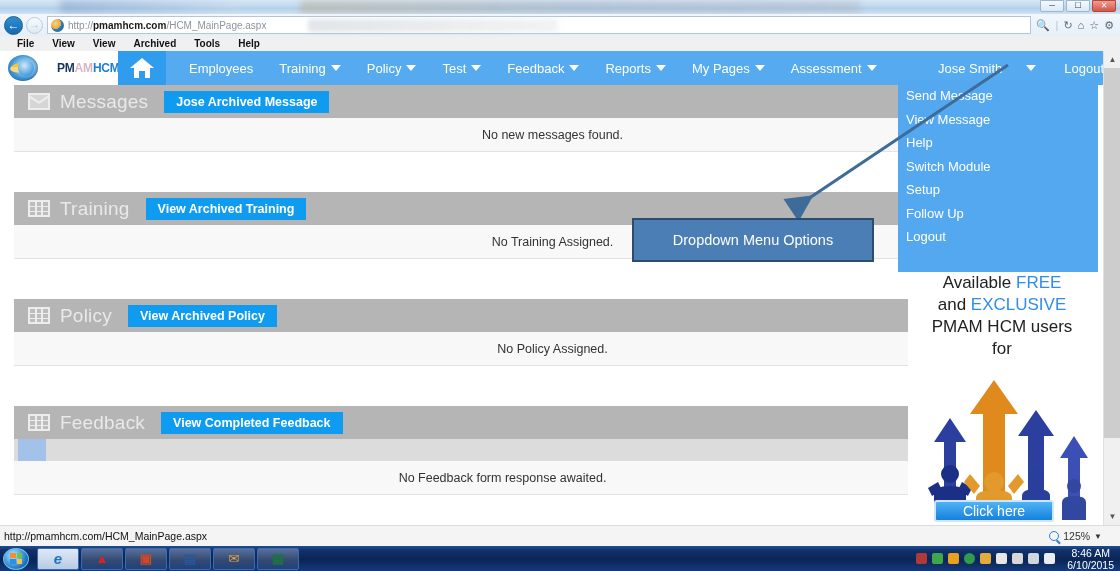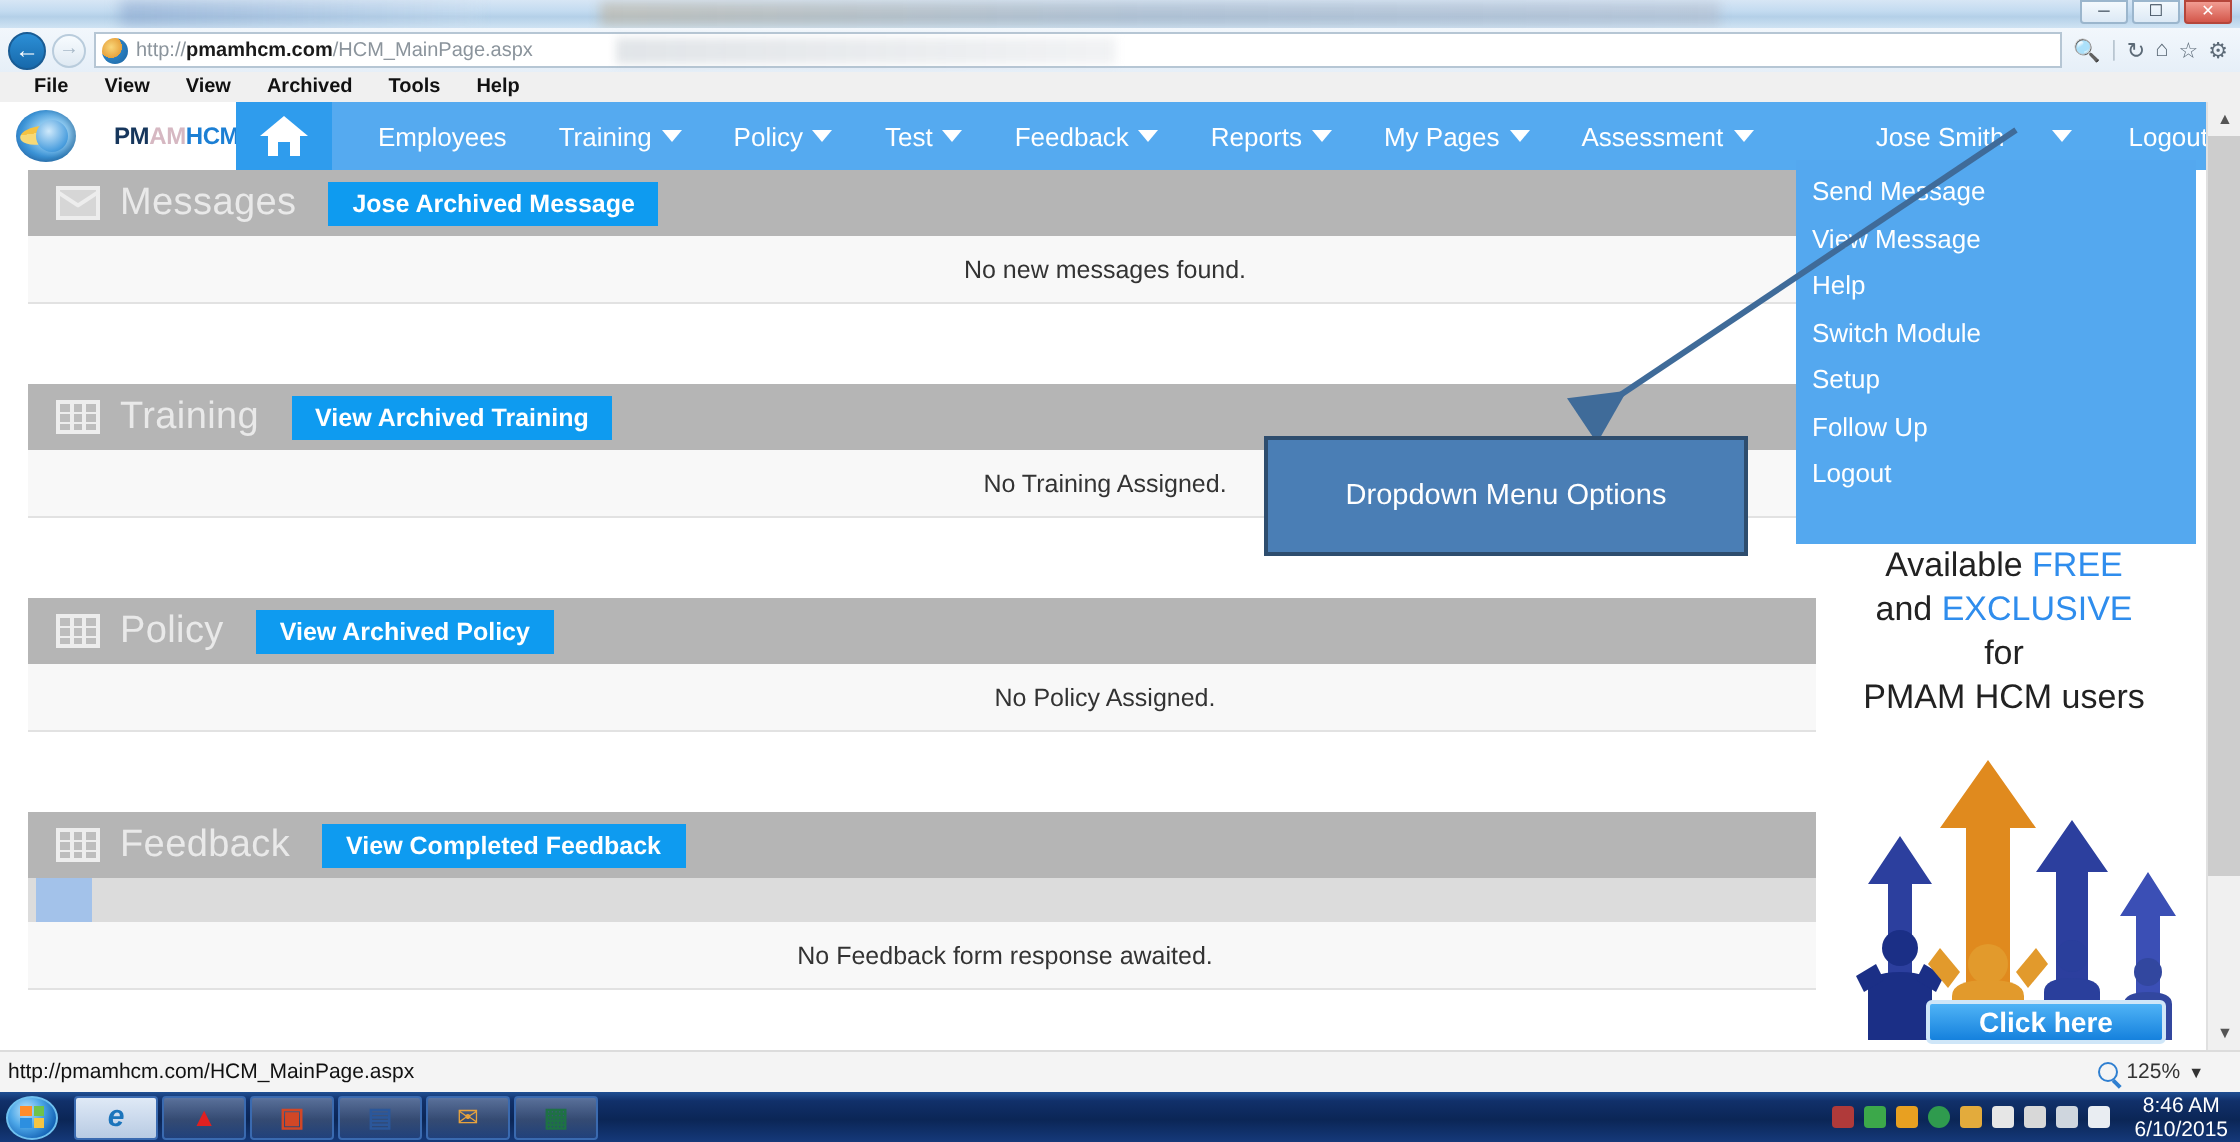--- a/index.html
+++ b/index.html
@@ -202,27 +202,27 @@
     position:absolute; left:908px; top:272px; width:188px; height:258px;
     background:#fff; text-align:center; overflow:hidden;
   }
   .ad-line { font-size:17px; line-height:22px; color:#222; }
   .ad-line .hl { color:#2f8ded;margin-top:48px; }
   .ad-art { position:relative; width:188px; height:150px; margin-top:10px; }
   .click-here {
     position:absolute; left:26px; bottom:-2px; width:120px; height:22px;
     background: linear-gradient(to bottom,#4fb3f6,#1581dd);
     border:2px solid #cfe6f8; border-radius:3px;
-    color:#fff; font-size:14px; font-weight:bold;
-    display:flex; align-items:center; justify-content:center;margin-left:29px;
+    color:#fff; font-size:14px; font-weight:normal;
+    display:flex; align-items:center; justify-content:center;
   }
 
   
   .callout {
-    position:absolute; left:632px; top:218px; width:242px; height:60px;
+    position:absolute; left:632px; top:218px; width:242px; height:44px;
     background:#4a7eb5; border:2px solid #2e4d6e;
     display:flex; align-items:center; justify-content:center;
     color:#fff; font-size:14.5px; z-index:40;
   }
   .anno-arrow { position:absolute; left:780px; top:55px; width:240px; height:165px; z-index:35; pointer-events:none; }
 
   
   .vscroll {
     position:absolute; right:0; top:51px; width:17px; height:474px;
     background:#f0f0f0; border-left:1px solid #e0e0e0;
@@ -471,22 +471,22 @@
       <div class="viewmore-row">
         <span class="viewmore">View More ...</span>
       </div>
     </div>
 
   </div>
 
   <div class="adpanel">
     <div class="ad-line"><span>Available </span><span class="hl">FREE</span></div>
     <div class="ad-line"><span>and </span><span class="hl">EXCLUSIVE</span></div>
+    <div class="ad-line hl">PMAM HCM users</div>
     <div class="ad-line">for</div>
-    <div class="ad-line hl">PMAM HCM users</div>
 
     <div class="ad-art">
       <svg width="188" height="150" viewBox="0 0 188 150">
 
         <g fill="#2c3f9e">
           <polygon points="42,48 26,72 36,72 36,150 48,150 48,72 58,72"></polygon>
         </g>
 
         <g fill="#e08a1e">
           <polygon points="86,10 62,44 75,44 75,150 97,150 97,44 110,44"></polygon>

